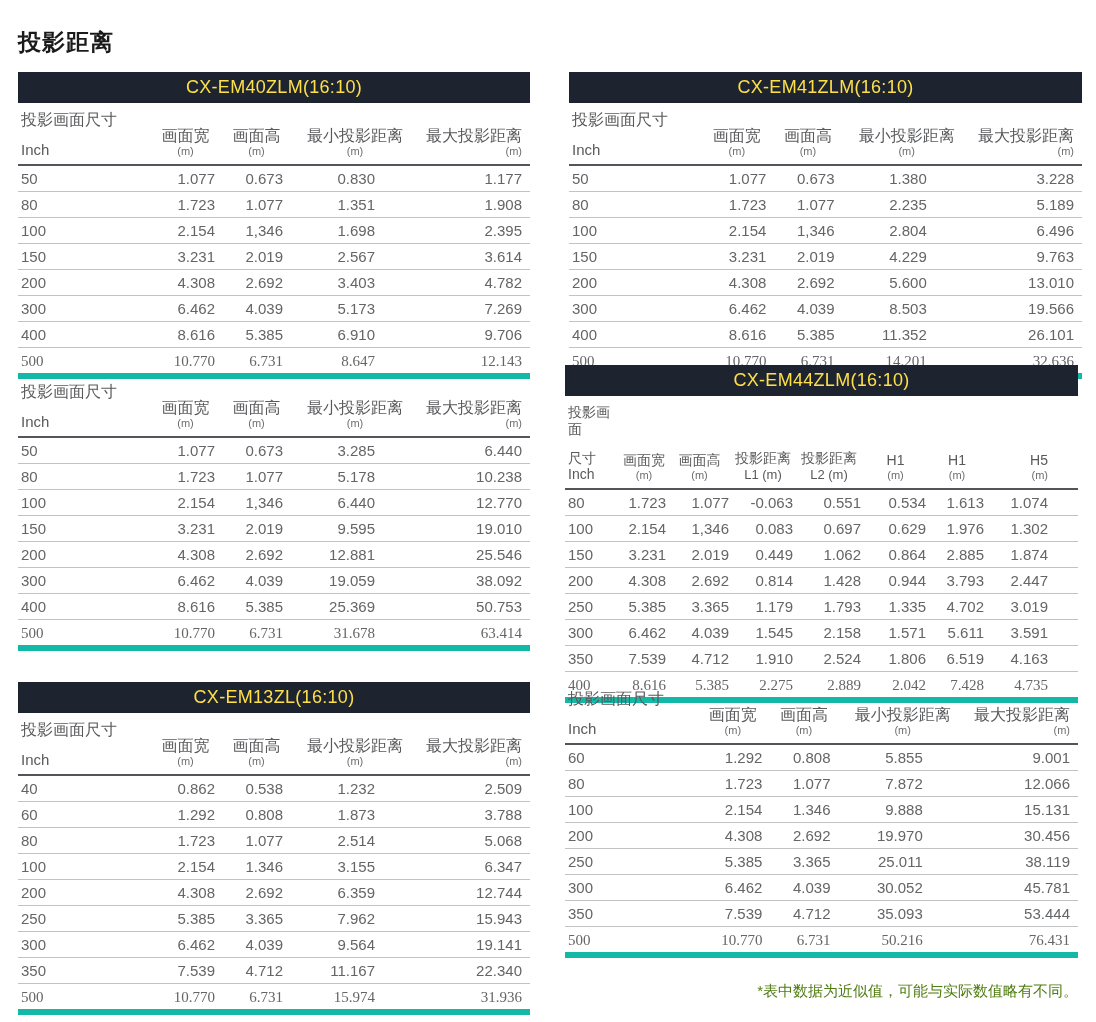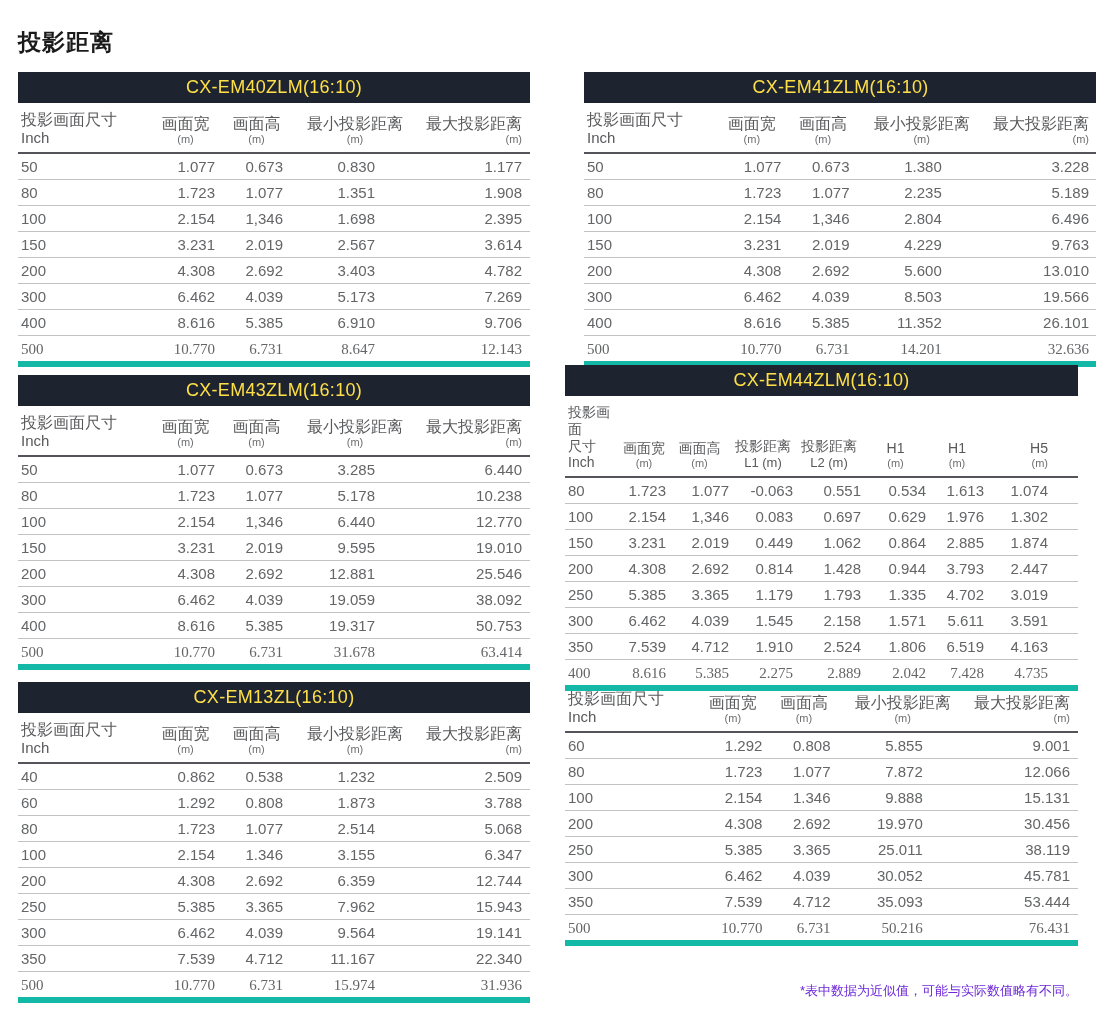--- a/index.html
+++ b/index.html
@@ -7,38 +7,38 @@
     width:1096px;height:1022px;position:relative;background:#ffffff;
     font-family:"Liberation Sans","DejaVu Sans",sans-serif;
     -webkit-font-smoothing:antialiased;
   }
   .page-title{
     position:absolute;left:18px;top:12px;
     font-size:23px;font-weight:bold;color:#1a1a1a;letter-spacing:1px;
   }
   .tbl{position:absolute;width:512px;}
   #tbl0{left:18px;top:72px;}
-  #tbl1{left:584px;top:72px;width:513px;}
+  #tbl1{left:569px;top:72px;width:513px;}
   #tbl2{left:18px;top:375px;}
   #tbl3{left:565px;top:365px;width:513px;}
   #tbl4{left:18px;top:682px;}
   #tbl5{left:565px;top:682px;width:513px;}
 
   .tbl-titlebar{
     height:31px;line-height:31px;background:#1e2330;color:#fde047;
     text-align:center;font-size:18px;font-weight:500;letter-spacing:.3px;
   }
   table{width:100%;border-collapse:collapse;table-layout:fixed;}
   thead th{
     vertical-align:bottom;font-weight:normal;color:#58595b;
     padding:8px 0 6px;border-bottom:2px solid #54555a;
   }
   thead .h1{display:block;font-size:16px;line-height:18px;}
   thead .h2{display:block;font-size:11px;line-height:13px;color:#6d6e70;}
-  thead th.c1 .h2{font-size:15px;line-height:17px;color:#58595b;}
+  thead th.c1 .h2{font-size:15px;line-height:17px;color:#58595b;margin-top:12px;}
   tbody td{
     font-size:15px;line-height:20px;color:#646567;
     padding:2.5px 0;border-bottom:1px solid #c2c3c5;
   }
   tbody tr:last-child td{border-bottom:6px solid #14b8a6;font-family:Liberation Serif, serif;}
 
   
   .standard col.c1{width:130px}.standard col.c2{width:75px}
   .standard col.c3{width:67px}.standard col.c4{width:130px}
   .standard col.c5{width:110px}
@@ -60,21 +60,21 @@
   .wide th.c1{text-align:left;padding-left:3px}
   .wide th.c1 .h2{font-size:14px;line-height:16px;}
   .wide th.c4 .h2,.wide th.c5 .h2{font-size:13px;line-height:15px;color:#58595b;}
   .wide th.c8{text-align:right;padding-right:30px}
   .wide td{text-align:right;padding-right:2px}
   .wide td.c1{text-align:left;padding-left:3px}
   .wide td.c8{padding-right:30px}
 
   .footnote{
     position:absolute;right:18px;top:982px;
-    font-size:13px;color:#6d28d9;
+    font-size:15px;color:#4d7c0f;
   }
 </style>
 </head>
 <body>
 
 <h1 class="page-title">投影距离</h1>
 
 <div class="tbl standard" id="tbl0">
     <div class="tbl-titlebar">CX-EM40ZLM(16:10)</div>
     <table>
@@ -257,21 +257,20 @@
           <td class="c1">500</td>
           <td class="c2">10.770</td>
           <td class="c3">6.731</td>
           <td class="c4">14.201</td>
           <td class="c5">32.636</td>
         </tr>
       </tbody>
     </table>
   </div>
 <div class="tbl standard" id="tbl2">
-    <div class="tbl-titlebar">CX-EM43ZLM(16:10)</div>
     <table>
       <colgroup>
         <col class="c1">
         <col class="c2">
         <col class="c3">
         <col class="c4">
         <col class="c5">
       </colgroup>
       <thead>
         <tr>
@@ -337,21 +336,21 @@
           <td class="c1">300</td>
           <td class="c2">6.462</td>
           <td class="c3">4.039</td>
           <td class="c4">19.059</td>
           <td class="c5">38.092</td>
         </tr>
         <tr>
           <td class="c1">400</td>
           <td class="c2">8.616</td>
           <td class="c3">5.385</td>
-          <td class="c4">19.317</td>
+          <td class="c4">25.369</td>
           <td class="c5">50.753</td>
         </tr>
         <tr>
           <td class="c1">500</td>
           <td class="c2">10.770</td>
           <td class="c3">6.731</td>
           <td class="c4">31.678</td>
           <td class="c5">63.414</td>
         </tr>
       </tbody>

